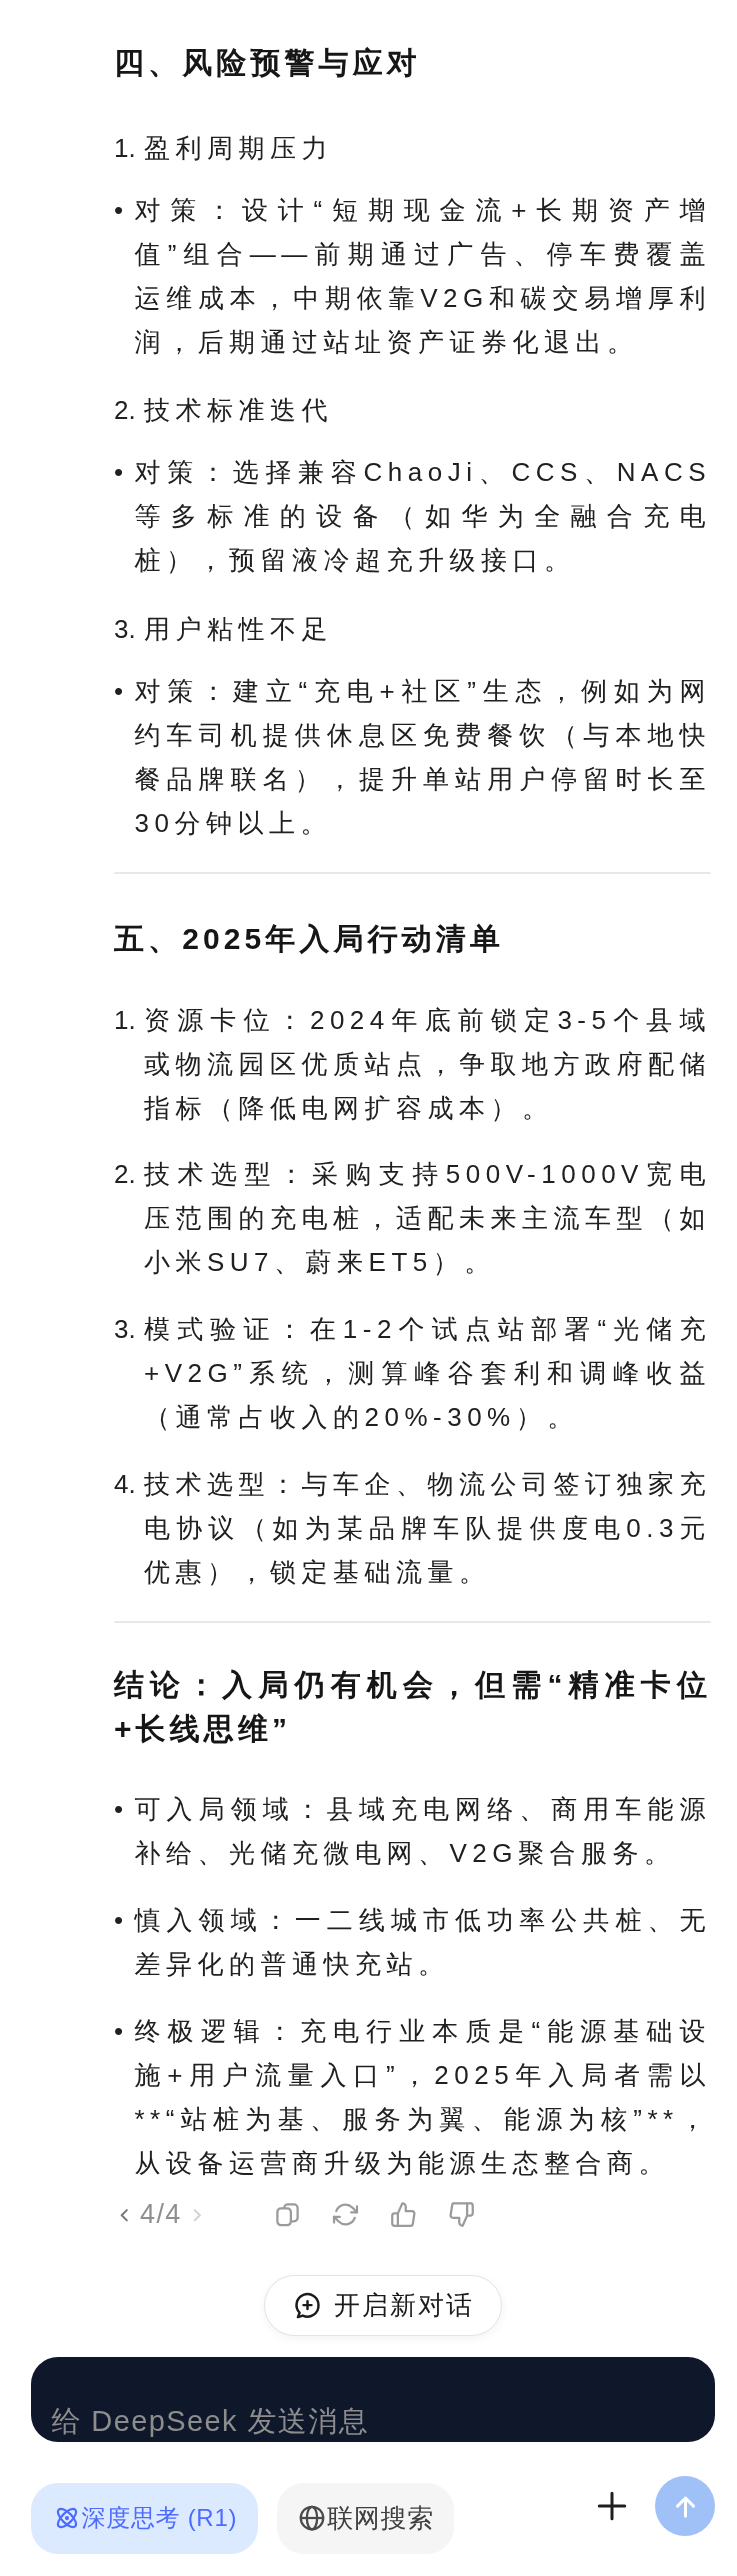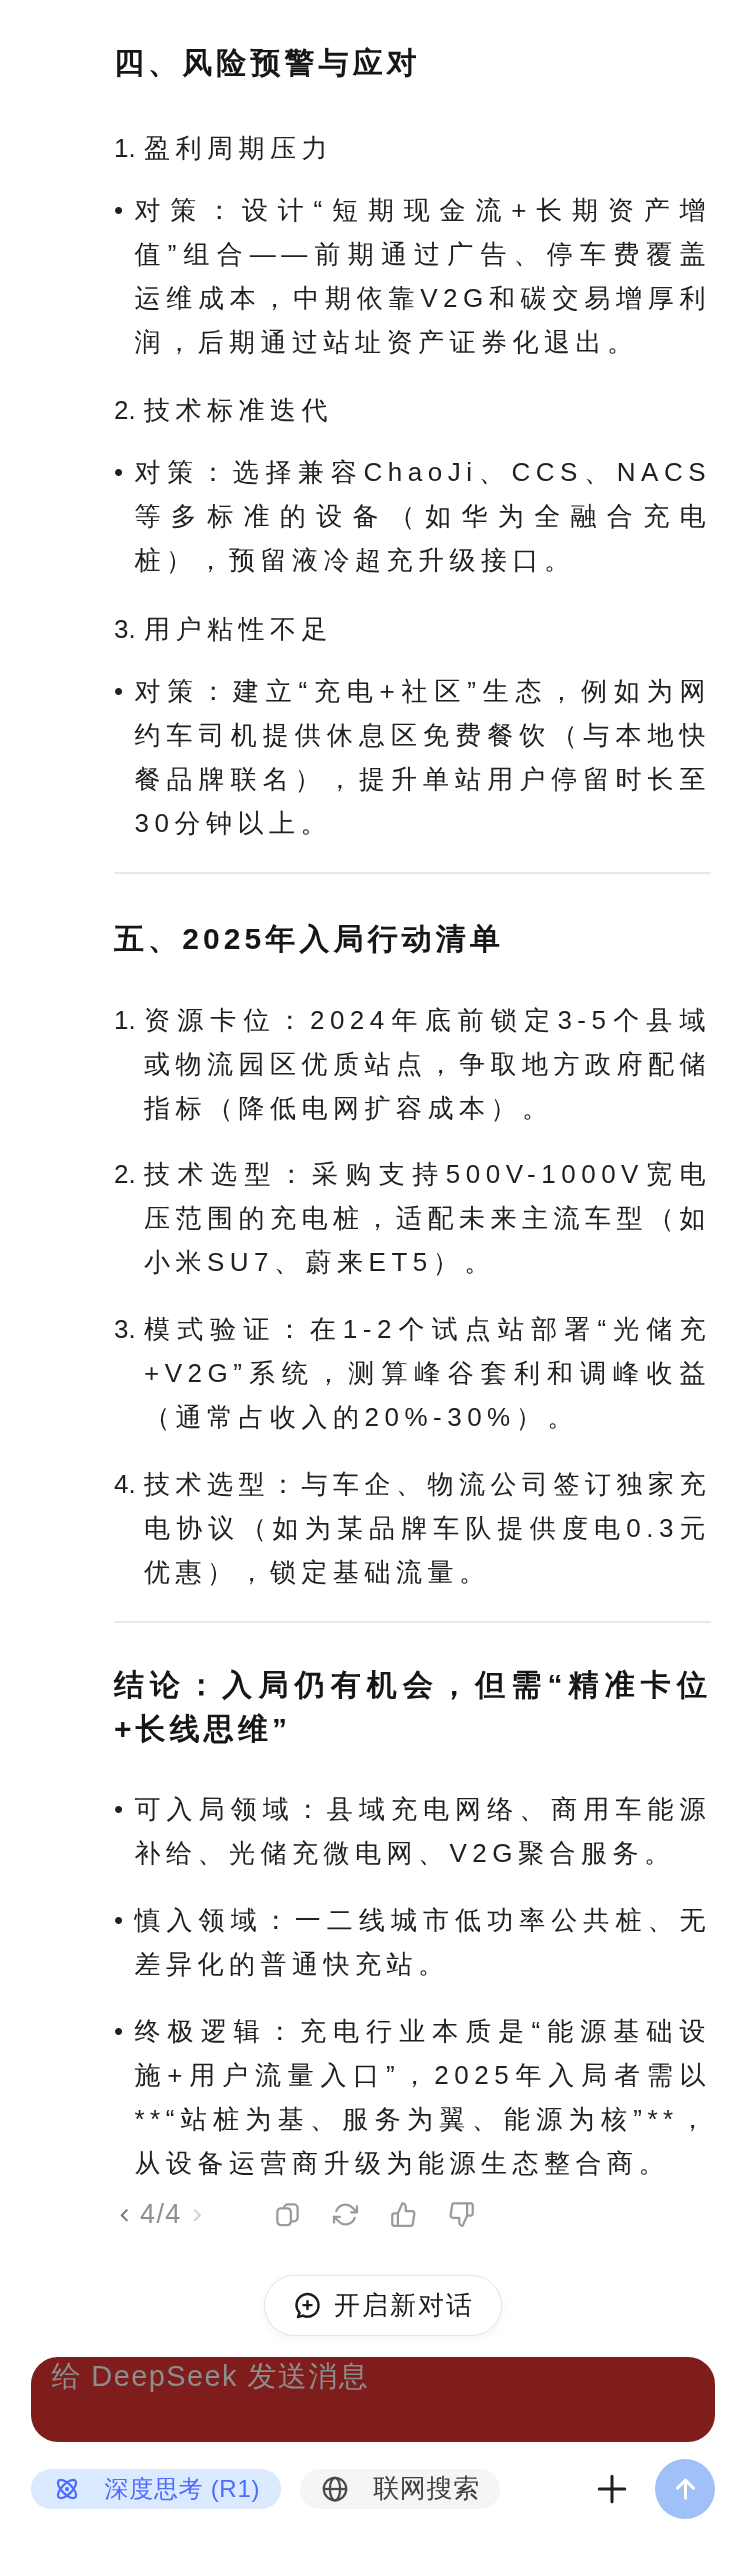--- a/index.html
+++ b/index.html
@@ -48,26 +48,26 @@
   .newchat-wrap{margin-top:44px;display:flex;justify-content:center;margin-left:28px;}
   .newchat{
     display:flex;align-items:center;gap:11px;height:59px;padding:0 27px;
     background:#ffffff;border:1.4px solid #e3e3e3;border-radius:31px;
     box-shadow:0 2.7px 9.6px rgba(0,0,0,0.05);
   }
   .newchat .nc-icon{width:31px;height:31px;color:#1b1b1b;}
   .newchat .nc-label{font-size:26px;color:#1b1b1b;letter-spacing:2px;font-weight:500;}
   
   .input-box{
-    margin:20.5px 23px 0 31px;height:85px;background:#7f1d1d;border-radius:27px;
-    display:flex;align-items:flex-start;padding:0 20.5px;box-sizing:border-box;
+    margin:20.5px 23px 0 31px;height:85px;background:#0f172a;border-radius:27px;
+    display:flex;align-items:flex-end;padding:0 20.5px;box-sizing:border-box;
   }
   .placeholder{font-size:29px;color:#8d8d8d;letter-spacing:1.4px;}
   .toolbar{margin-top:17px;padding:0 23px 0 31px;display:flex;align-items:center;}
-  .pill{display:flex;align-items:center;height:40px;border-radius:27px;padding:0 20.5px;gap:23px;}
+  .pill{display:flex;align-items:center;height:71px;border-radius:27px;padding:0 20.5px;gap:0;margin-top:24px;}
   .pill-deepthink{background:#dbeaff;color:#4d6bfe;}
   .pill-deepthink .pi{width:30px;height:30px;color:#4d6bfe;}
   .pill-deepthink .pl{font-size:24px;letter-spacing:0.7px;}
   .pill-web{background:#f5f5f5;color:#3f3f3f;margin-left:19px;}
   .pill-web .pi{width:30px;height:30px;color:#4a4a4a;}
   .pill-web .pl{font-size:26px;letter-spacing:0.7px;}
   .tb-spacer{flex:1;}
   .plus-btn{width:36px;height:36px;color:#1f1f1f;margin-right:24.6px;}
   .plus-btn svg{width:36px;height:36px;display:block;}
   .send-btn{

